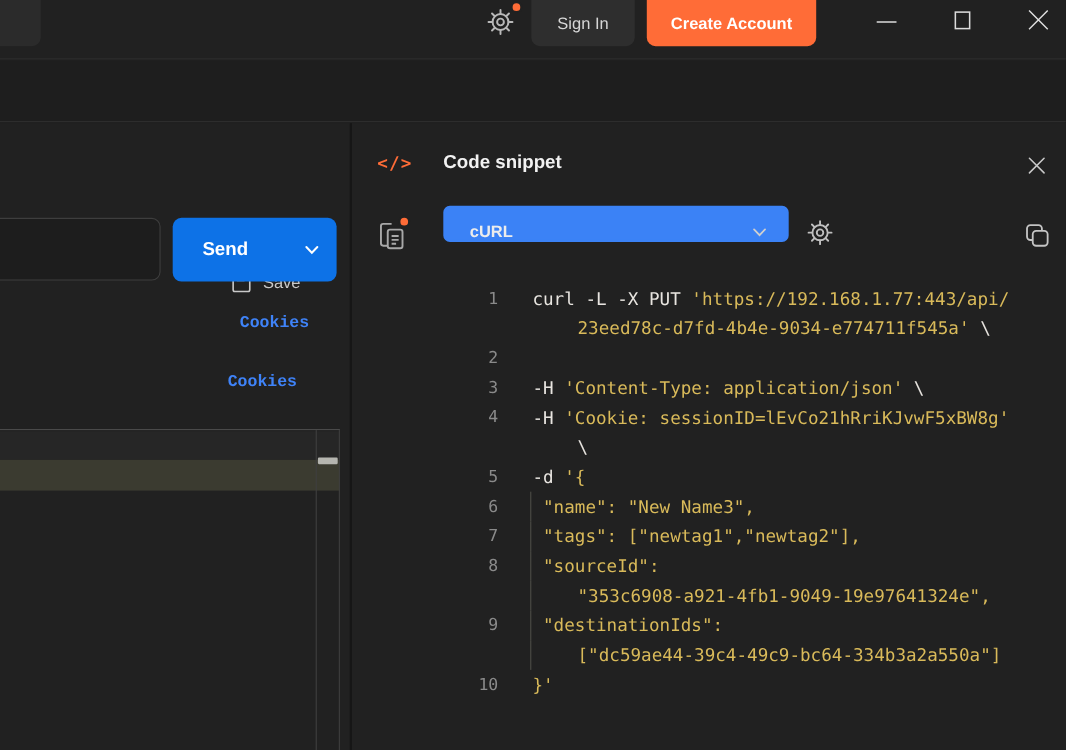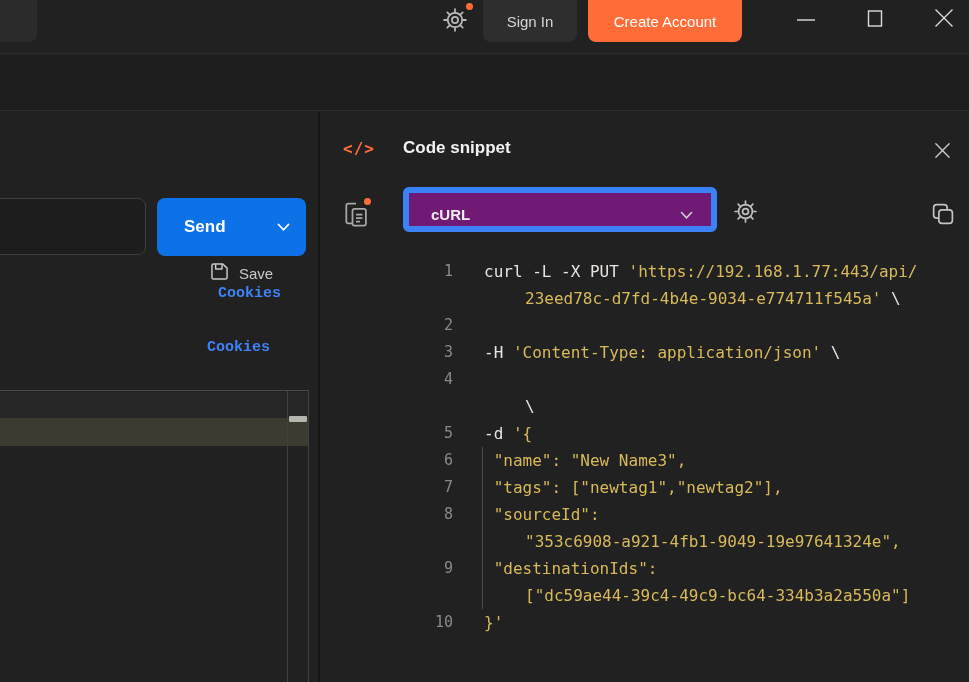--- a/index.html
+++ b/index.html
@@ -13,31 +13,31 @@
 
   
   .topbar { left:0; top:0; width:969px; height:54px; background:#212121; border-bottom:1px solid #2e2e2e; }
   .tab-remnant { left:0; top:0; width:37px; height:42px; background:#2b2b2b; border-radius:0 0 8px 0; }
   .icon-btn { display:flex; align-items:center; justify-content:center; cursor:pointer; background:transparent; border:none; }
   .gear-wrap { left:439px; top:4px; width:32px; height:32px; }
   .notif-dot { position:absolute; right:-4px; top:-3px; width:11px; height:11px; border-radius:50%; background:#ff6c37; border:2px solid #212121; }
   .signin-btn { left:483px; top:0; width:94px; height:42px; background:#2e2e2e; border:none; border-radius:0 0 8px 8px;
     color:#d6d6d6; font-size:15px; cursor:pointer; }
   .create-btn { left:588px; top:0; width:154px; height:42px; background:#ff6c37; border:none; border-radius:0 0 8px 8px;
-    color:#ffffff; font-size:15px; font-weight:normal; cursor:pointer; }
+    color:#ffffff; font-size:15px; font-weight:bold; cursor:pointer; }
   .win-min { left:789px; top:4px; width:34px; height:28px; }
   .win-max { left:858px; top:4px; width:34px; height:28px; }
   .win-close { left:926px; top:4px; width:36px; height:28px; }
 
   
   .subheader { left:0; top:55px; width:969px; height:56px; background:#1e1e1e; border-bottom:1px solid #2d2d2d; }
 
   
   .left-panel { left:0; top:112px; width:318px; height:570px; background:#212121; }
-  .save-btn { left:209px; top:144px; height:26px; display:flex; align-items:flex-end; gap:9px; cursor:pointer; background:none; border:none; }
+  .save-btn { left:209px; top:132px; height:26px; display:flex; align-items:center; gap:9px; cursor:pointer; background:none; border:none; }
   .save-label { color:#c9c9c9; font-size:15px; }
   .url-input { left:-30px; top:86px; width:176px; height:57px; background:#1d1d1d; border:1px solid #3e3e3e; border-radius:8px;
     color:#e0e0e0; font-size:15px; padding-left:14px; }
   .send-btn { left:157px; top:86px; width:149px; height:58px; background:#0d72e7; border:none; border-radius:8px; cursor:pointer;text-align:center; }
   .send-label { position:absolute; left:27px; top:0; height:58px; display:flex; align-items:center; color:#ffffff; font-weight:bold; font-size:17px; }
   .send-chevron { position:absolute; right:16px; top:25px; }
   .text-link { background:none; border:none; color:#3f83f8; font-size:15px; font-weight:bold; cursor:pointer;font-family:Liberation Mono, monospace; }
   .cookies-link { left:218px; top:173px; }
   .beautify-link { left:207px; top:227px; }
 
@@ -50,21 +50,21 @@
 
   .vdivider { left:318px; top:112px; width:2px; height:570px; background:#161616; }
 
   
   .right-panel { left:320px; top:112px; width:649px; height:570px; background:#212121; }
   .code-icon { left:23px; top:27px; font-family:"DejaVu Sans Mono", monospace; font-weight:bold; font-size:16px; color:#ff6c37; letter-spacing:1px; }
   .panel-title { left:83px; top:26px; font-size:17px; font-weight:bold; color:#f2f2f2; }
   .panel-close { left:608px; top:24px; width:28px; height:28px; }
 
   .doc-icon-wrap { left:22px; top:86px; width:30px; height:34px; }
-  .lang-select { left:83px; top:75px; width:314px; height:45px; border:6px solid #3b82f6; border-radius:6px; background:#701a75; cursor:pointer; }
+  .lang-select { left:83px; top:75px; width:314px; height:33px; border:2px solid #3b82f6; border-radius:6px; background:#3b82f6; cursor:pointer; }
   .lang-label { position:absolute; left:22px; top:0; height:43px; display:flex; align-items:center; color:#ececec; font-weight:bold; font-size:15px; }
   .lang-chevron { position:absolute; right:18px; top:18px; }
   .gear2-wrap { left:411px; top:85px; width:28px; height:28px; }
   .copy-wrap { left:608px; top:87px; width:28px; height:28px; }
 
   
   .code-lines { left:0; top:146px; width:649px; }
   .code-row { display:flex; height:27px; line-height:27px; position:relative; white-space:pre;
     font-family:"DejaVu Sans Mono", monospace; font-size:16px; }
   .code-row .num { flex:none; width:133px; text-align:right; color:#8a8a8a; font-size:15px; }
@@ -210,21 +210,21 @@
           <rect x="8.5" y="8.5" width="13" height="13" rx="3" fill="#212121"></rect>
         </svg>
       </span>
     </div>
 
     <div class="abs code-lines">
         <div class="code-row"><span class="num">1</span><span class="txt"><span class="tok-p">curl -L -X PUT </span><span class="tok-s">'https://192.168.1.77:443/api/</span></span></div>
         <div class="code-row wrap"><span class="num"></span><span class="txt"><span class="tok-s">23eed78c-d7fd-4b4e-9034-e774711f545a'</span><span class="tok-p"> \</span></span></div>
         <div class="code-row"><span class="num">2</span></div>
         <div class="code-row"><span class="num">3</span><span class="txt"><span class="tok-p">-H </span><span class="tok-s">'Content-Type: application/json'</span><span class="tok-p"> \</span></span></div>
-        <div class="code-row"><span class="num">4</span></div>
+        <div class="code-row"><span class="num">4</span><span class="txt"><span class="tok-p">-H </span><span class="tok-s">'Cookie: sessionID=lEvCo21hRriKJvwF5xBW8g'</span></span></div>
         <div class="code-row wrap"><span class="num"></span><span class="txt"><span class="tok-p">\</span></span></div>
         <div class="code-row"><span class="num">5</span><span class="txt"><span class="tok-p">-d </span><span class="tok-s">'{</span></span></div>
         <div class="code-row guide"><span class="num">6</span><span class="txt"><span class="tok-s"> "name": "New Name3",</span></span></div>
         <div class="code-row guide"><span class="num">7</span><span class="txt"><span class="tok-s"> "tags": ["newtag1","newtag2"],</span></span></div>
         <div class="code-row guide"><span class="num">8</span><span class="txt"><span class="tok-s"> "sourceId":</span></span></div>
         <div class="code-row wrap guide"><span class="num"></span><span class="txt"><span class="tok-s">"353c6908-a921-4fb1-9049-19e97641324e",</span></span></div>
         <div class="code-row guide"><span class="num">9</span><span class="txt"><span class="tok-s"> "destinationIds":</span></span></div>
         <div class="code-row wrap guide"><span class="num"></span><span class="txt"><span class="tok-s">["dc59ae44-39c4-49c9-bc64-334b3a2a550a"]</span></span></div>
         <div class="code-row"><span class="num">10</span><span class="txt"><span class="tok-s">}'</span></span></div>
       </div>

